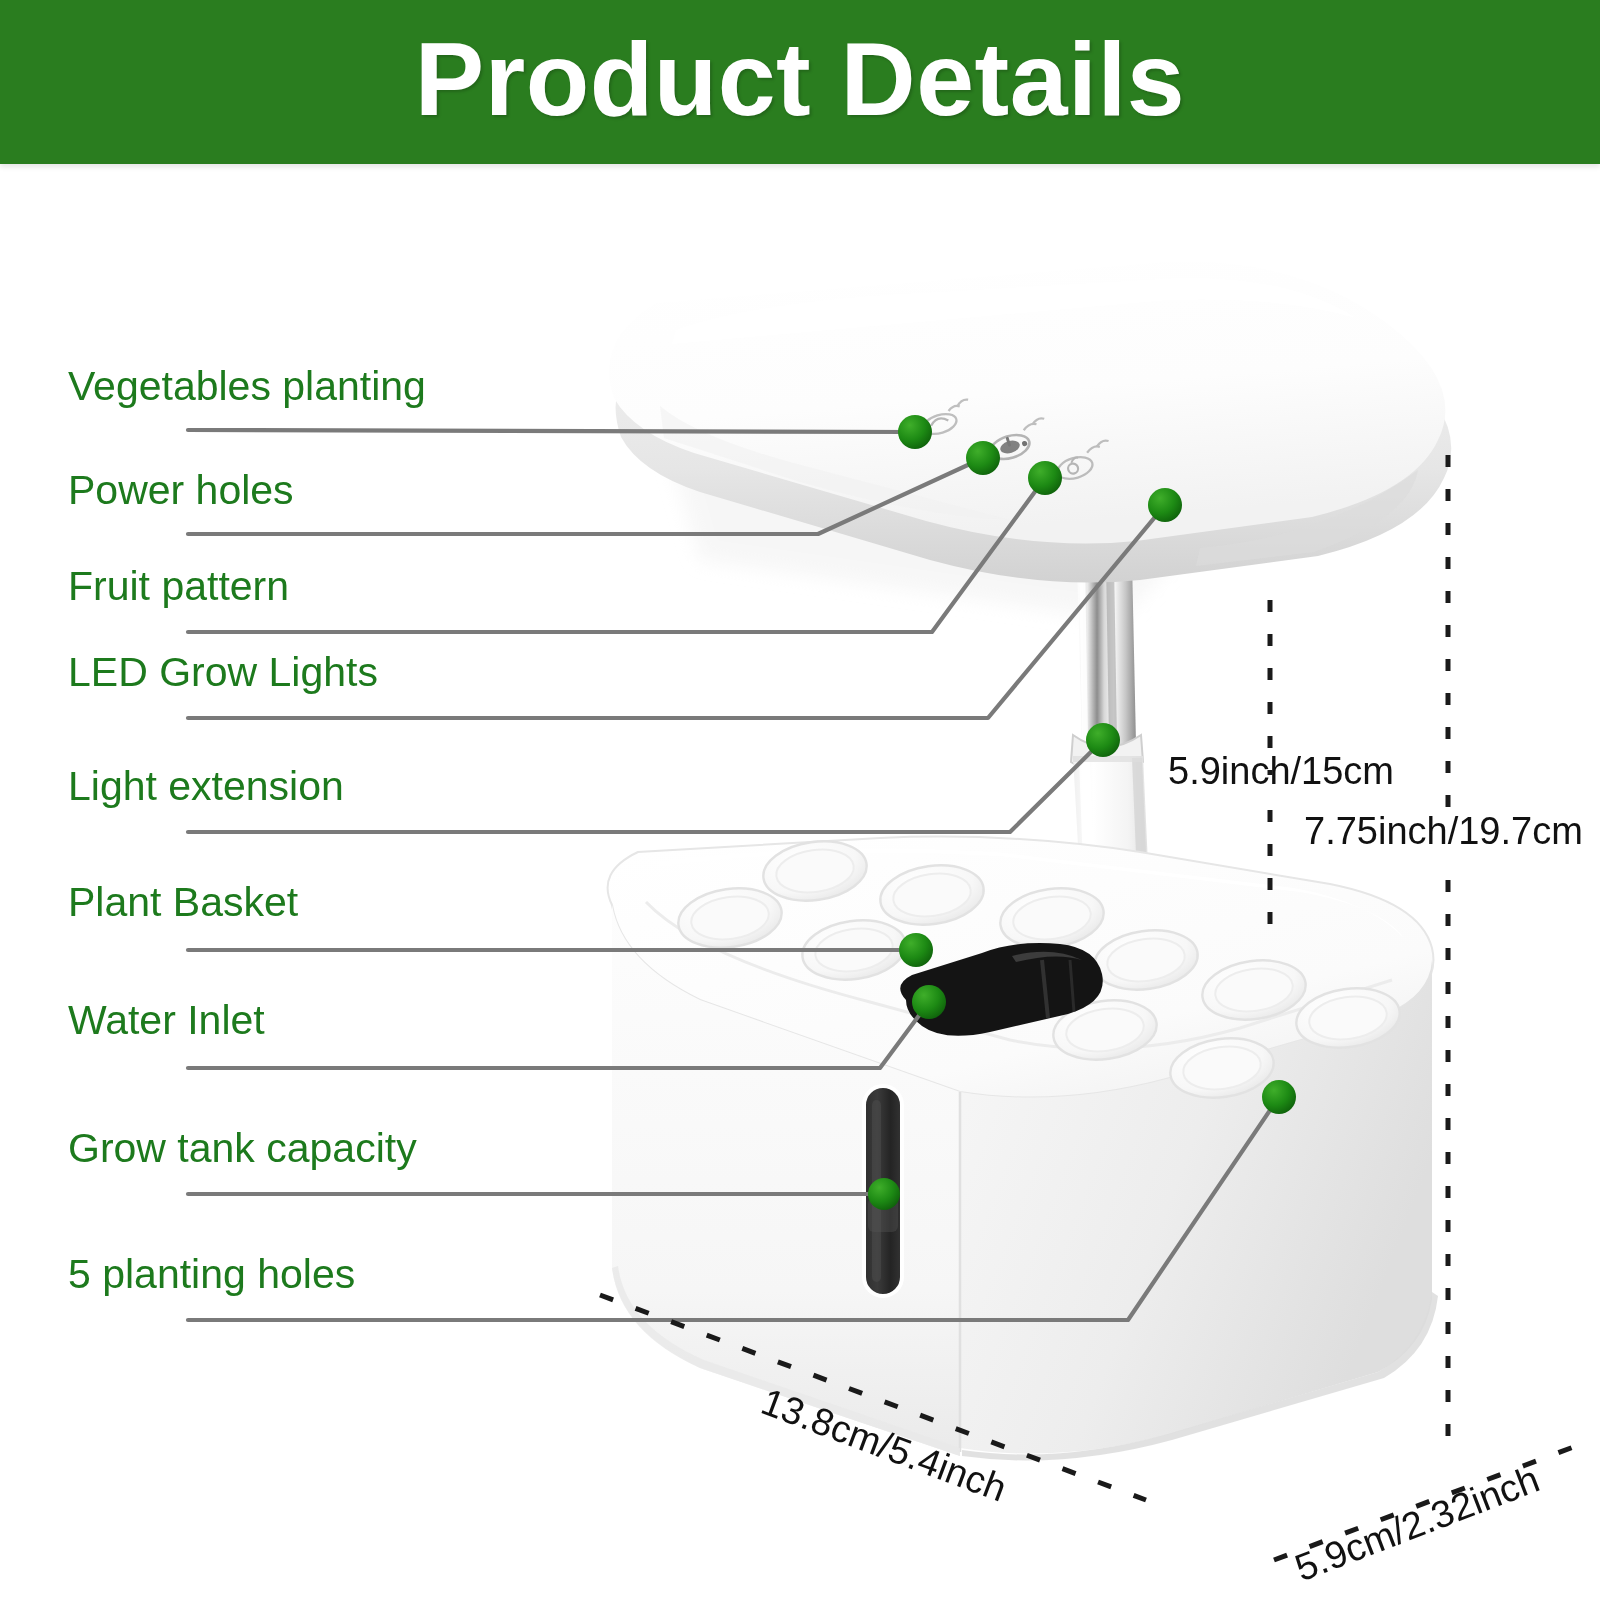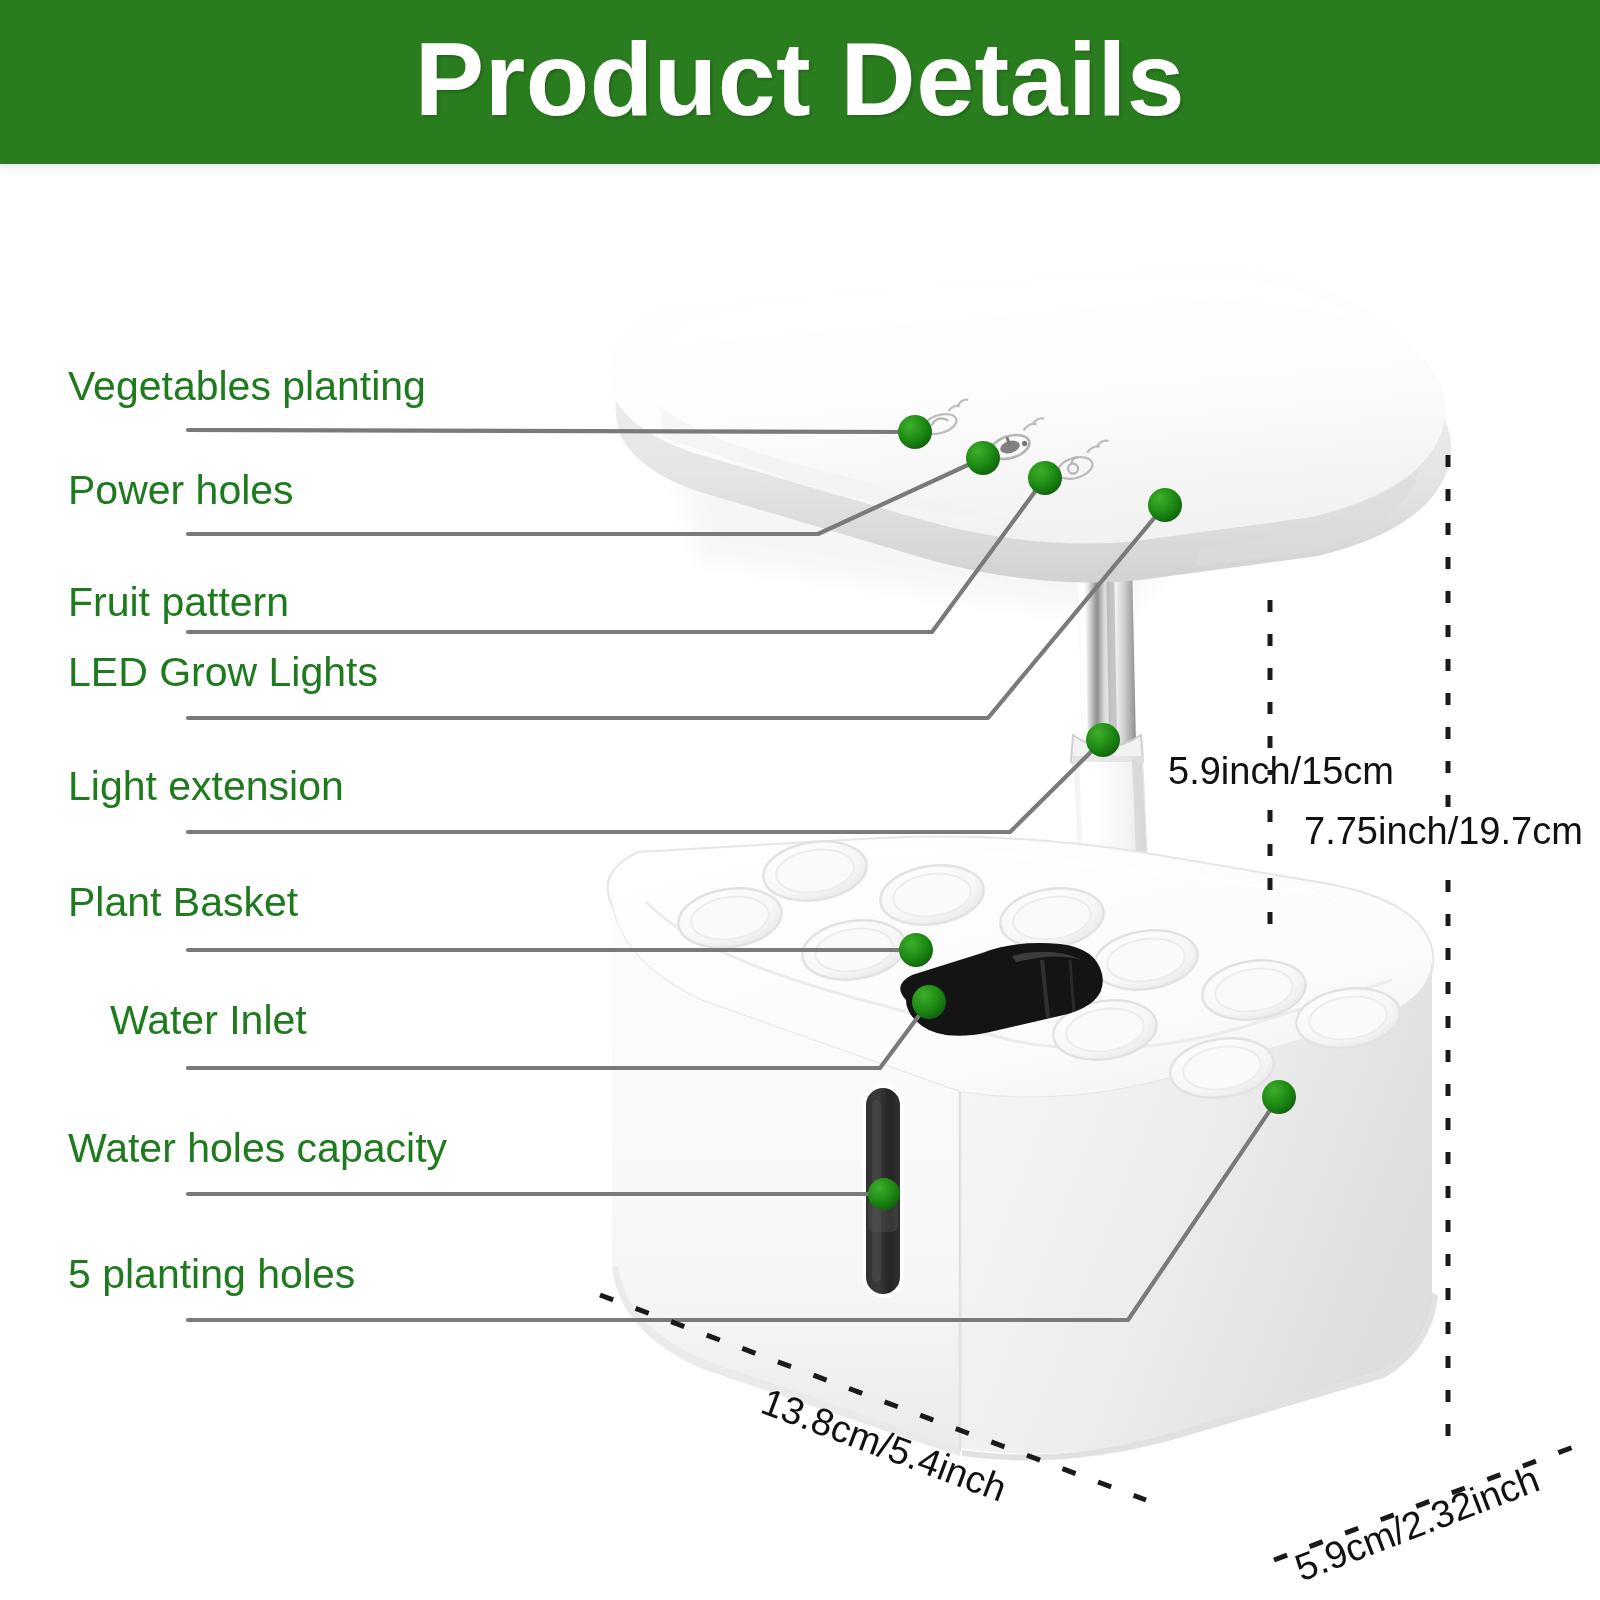--- a/index.html
+++ b/index.html
@@ -343,26 +343,26 @@
       <path d="M1448 880 L1448 1456" stroke-dasharray="12 22"></path>
 
       <path d="M600 1295 L1146 1500" stroke-dasharray="14 24"></path>
 
       <path d="M1274 1560 L1592 1440" stroke-dasharray="14 24"></path>
     </g>
   </svg>
 
   <div class="callout-label" style="left:68px;  top:366px;">Vegetables planting</div>
   <div class="callout-label" style="left:68px;  top:470px;">Power holes</div>
-  <div class="callout-label" style="left:68px;  top:566px;margin-top:16px;">Fruit pattern</div>
+  <div class="callout-label" style="left:68px;  top:566px;">Fruit pattern</div>
   <div class="callout-label" style="left:68px;  top:766px;">Light extension</div>
   <div class="callout-label" style="left:68px;  top:652px;">LED Grow Lights</div>
   <div class="callout-label" style="left:68px;  top:882px;">Plant Basket</div>
-  <div class="callout-label" style="left:68px;  top:1000px;margin-left:42px;">Water Inlet</div>
-  <div class="callout-label" style="left:68px;  top:1128px;">Water holes capacity</div>
+  <div class="callout-label" style="left:68px;  top:1000px;">Water Inlet</div>
+  <div class="callout-label" style="left:68px;  top:1128px;">Grow tank capacity</div>
   <div class="callout-label" style="left:68px;  top:1254px;">5 planting holes</div>
 
   <div class="dim-label" style="left:1168px; top:752px;">5.9inch/15cm</div>
   <div class="dim-label" style="left:1304px; top:812px;">7.75inch/19.7cm</div>
   <div class="dim-label dim-rot-a" style="left:770px; top:1382px;">13.8cm/5.4inch</div>
   <div class="dim-label dim-rot-b" style="left:1290px; top:1552px;">5.9cm/2.32inch</div>
 
 </div>
 
 </body></html>

